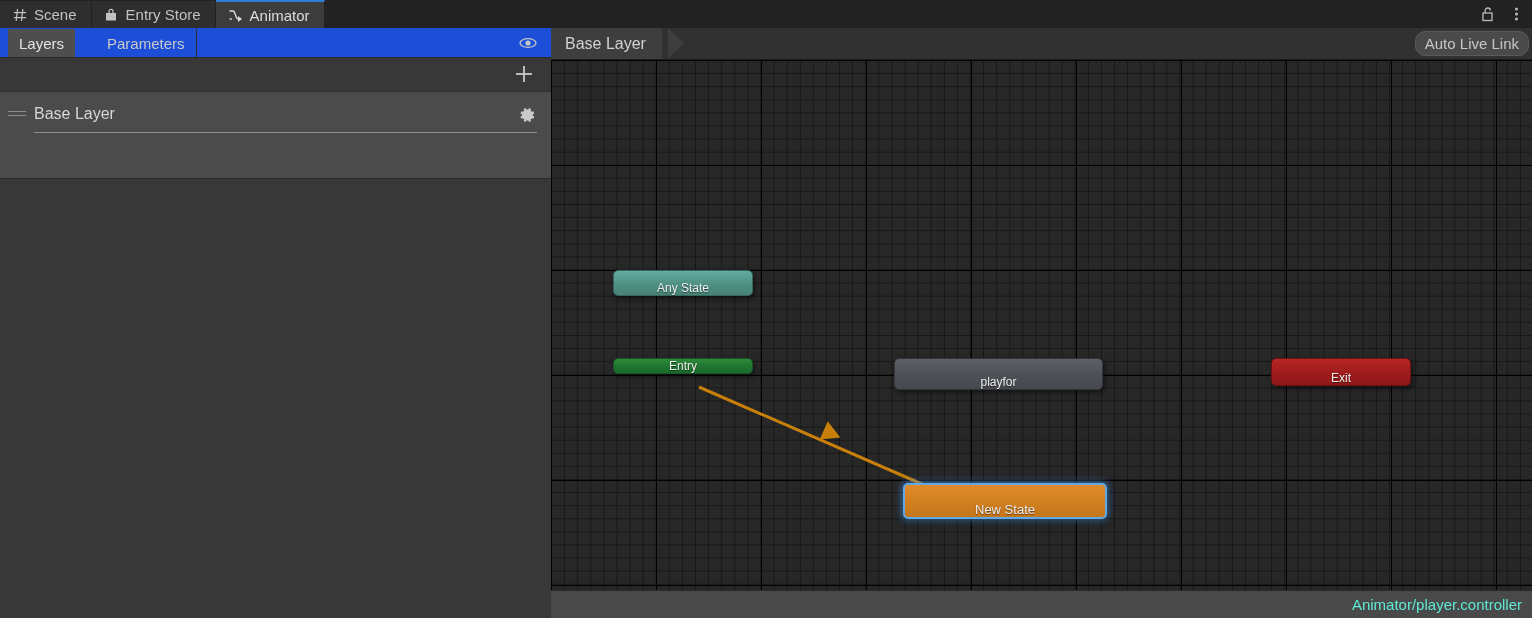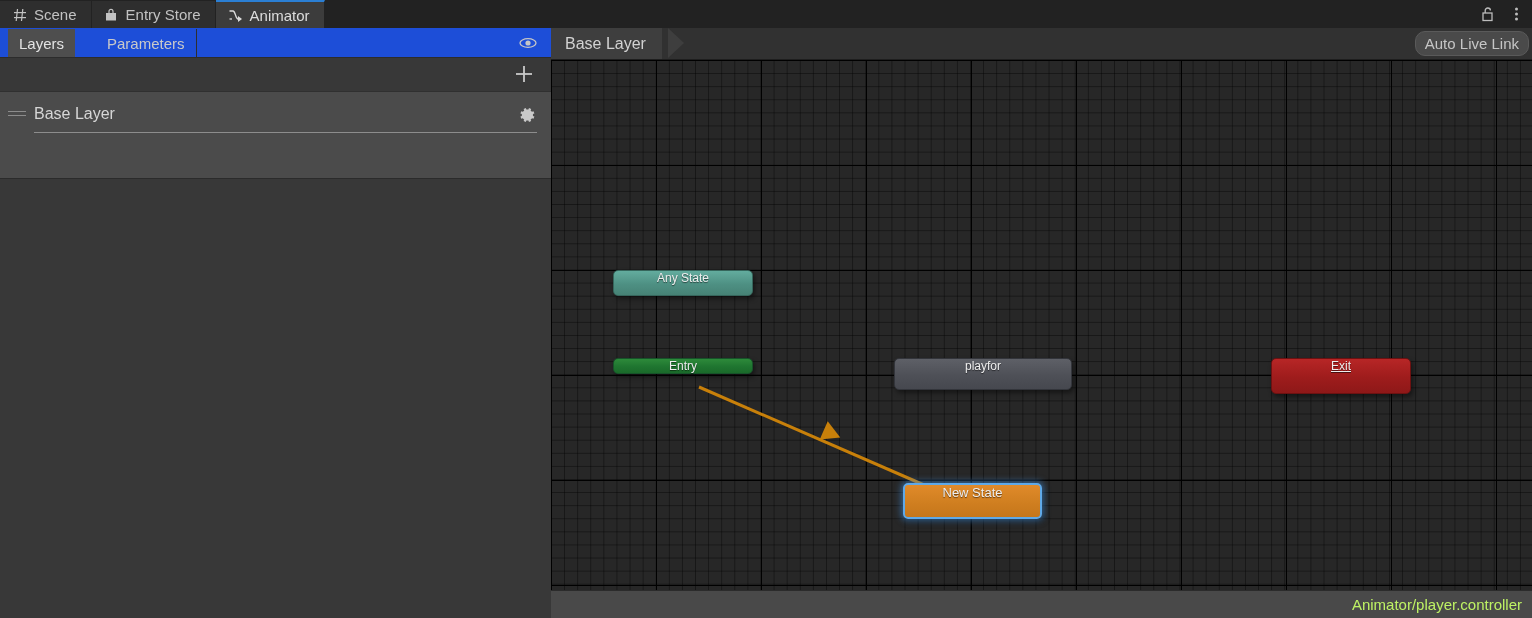--- a/index.html
+++ b/index.html
@@ -141,62 +141,61 @@
       linear-gradient(to right, rgba(0,0,0,0.40) 1px, transparent 1px) 0 0 / 13.1px 13.1px,
       linear-gradient(to bottom, rgba(0,0,0,0.40) 1px, transparent 1px) 0 0 / 13.1px 13.1px,
       #272727;
     overflow: hidden;
   }
   .canvas-svg { position: absolute; left: 0; top: 0; width: 981px; height: 530px; }
 
   .node {
     position: absolute;
     border-radius: 5px;
-    display: flex; align-items: flex-start; justify-content: center;
+    display: flex; align-items: flex-end; justify-content: center;
     font-size: 12px; color: #eeeeee;
     text-shadow: 0 1px 1px rgba(0,0,0,0.55);
     box-shadow: 2px 3px 5px rgba(0,0,0,0.45);
   }
   .node-anystate {
     left: 62px; top: 210px; width: 140px; height: 26px;
     background: linear-gradient(to bottom, #63ac9e 0%, #4e9083 55%, #468275 100%);
     border: 1px solid #36665c;
   }
   .node-entry {
     left: 62px; top: 298px; width: 140px; height: 16px;
     background: linear-gradient(to bottom, #2d8a3a 0%, #1f7530 55%, #1a6a2a 100%);
     border: 1px solid #17542a;
   }
   .node-playfor {
-    left: 343px; top: 298px; width: 178px; height: 32px;
+    left: 343px; top: 298px; width: 209px; height: 32px;
     background: linear-gradient(to bottom, #5e6067 0%, #4e5057 55%, #46484f 100%);
     border: 1px solid #33353b;
   }
   .node-exit {
-    left: 720px; top: 298px; width: 140px; height: 36px;
+    left: 720px; top: 298px; width: 140px; height: 28px;
     background: linear-gradient(to bottom, #b72626 0%, #9e1c1c 55%, #8e1818 100%);
     border: 1px solid #6d1111;
-    text-decoration: underline;
   }
   .node-newstate {
-    left: 352px; top: 423px; width: 139px; height: 36px;
+    left: 352px; top: 423px; width: 204px; height: 36px;
     background: linear-gradient(to bottom, #e08a2a 0%, #d07f20 55%, #c5761b 100%);
     border: 2px solid #5fa9e8;
     box-shadow: 0 0 6px 2px rgba(70,150,230,0.55), 2px 3px 6px rgba(0,0,0,0.45);
     font-size: 13px;
   }
 
   
   .statusbar {
     position: absolute; left: 0; top: 562px; width: 981px; height: 28px;
     background: #494949; border-top: 1px solid #2b2b2b;
     display: flex; align-items: center; justify-content: flex-end;
     padding-right: 10px;
   }
-  .status-text { font-size: 15px; color: #bef264; }
+  .status-text { font-size: 15px; color: #5eead4; }
 </style>
 </head>
 <body>
 
 <div id="app">
 
   <div class="tabbar">
 
     <div class="tab inactive">
       <span class="tab-icon">

